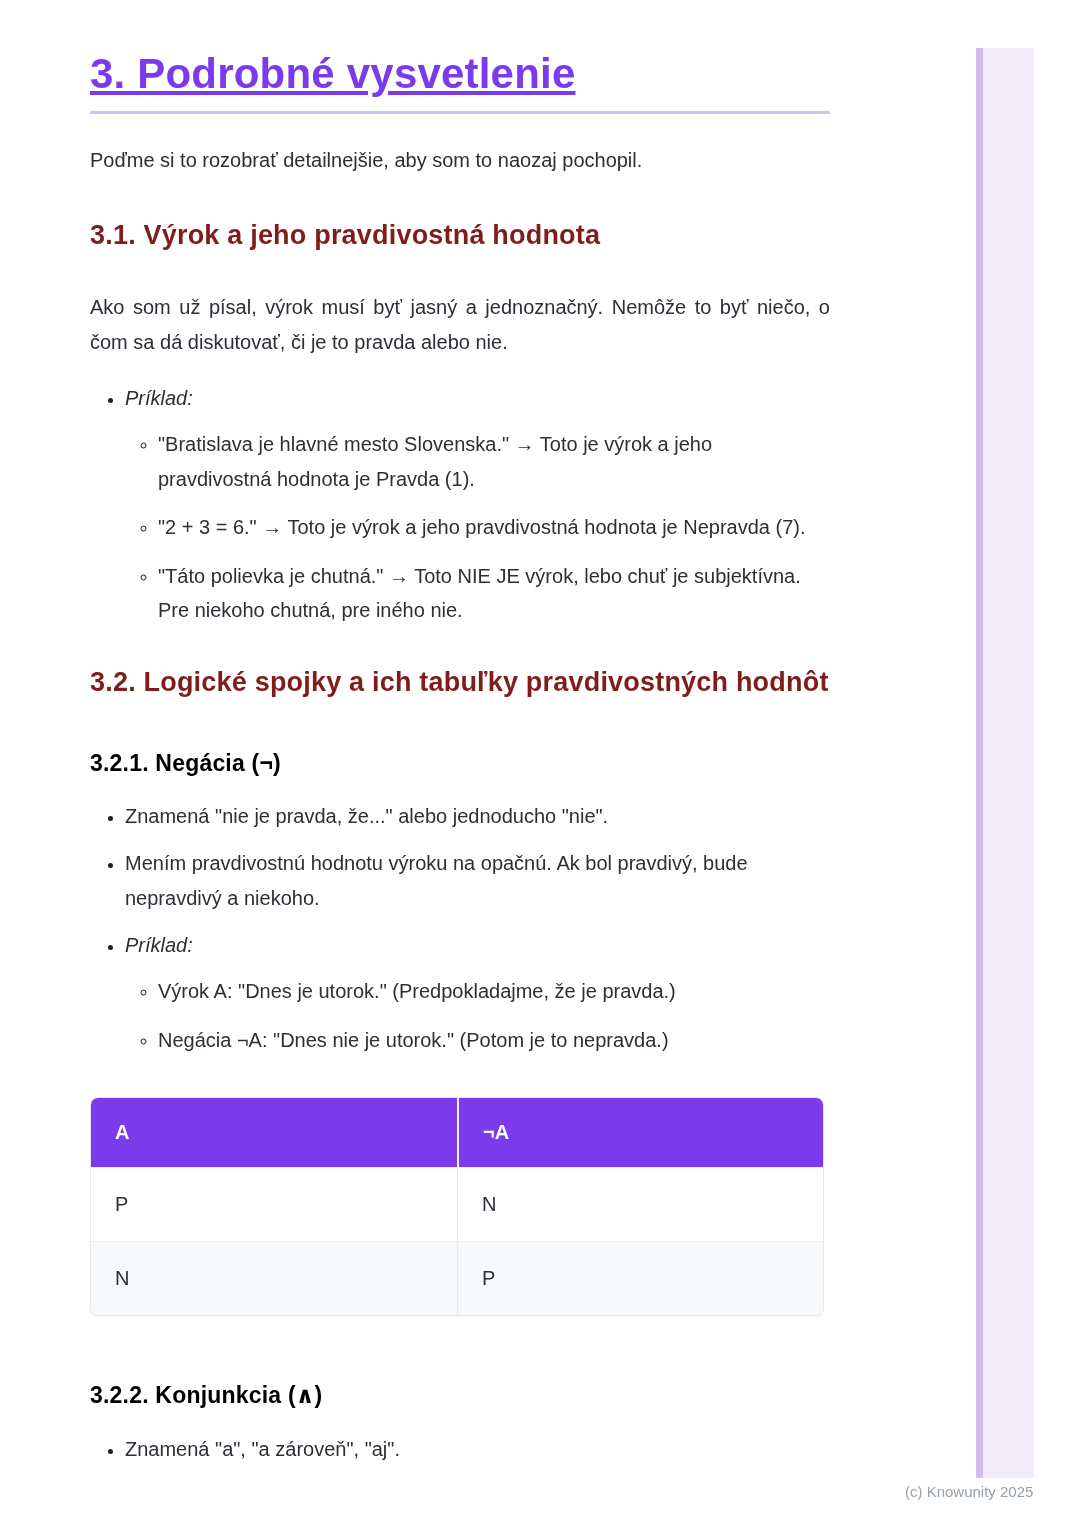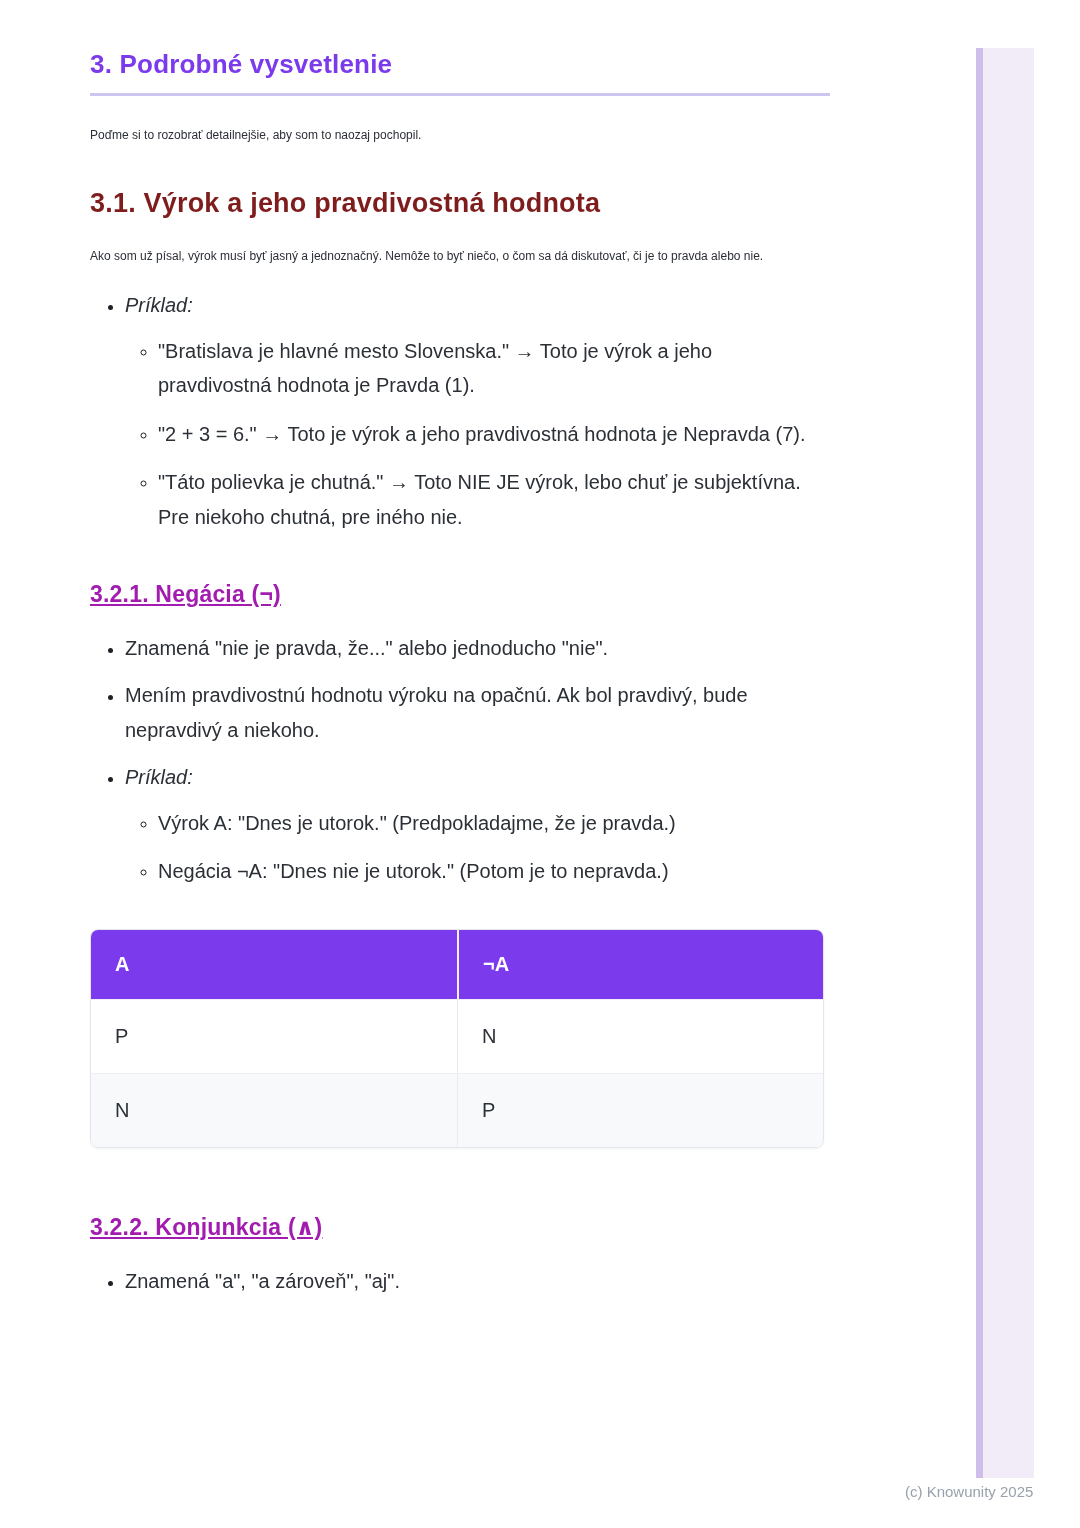--- a/index.html
+++ b/index.html
@@ -25,56 +25,56 @@
     z-index: 0;
   }
   
   .content {
     position: absolute; left: 90px; top: 0;
     width: 740px;
     z-index: 2;
   }
   h1.doc-title {
     margin-top: 50px;
-    font-size: 26px;
+    font-size: 42px;
     font-weight: bold;
     line-height: 1.15;
     color: #7c3aed;
     letter-spacing: 0.2px;
+    text-decoration: underline;
   }
   .title-rule {
     margin-top: 13px;
     width: 740px; height: 3px;
     background: #cbc5f0;
     border: none;
   }
   p.body-text {
-    font-size: 12px;
+    font-size: 20px;
     line-height: 1.75;
     color: #2b2f36;
     text-align: justify;
   }
   .intro-para { margin-top: 29px; line-height: 1.4; }
   h2.section-title {
     font-size: 27px;
     font-weight: bold;
     line-height: 1.45;
     color: #7f1d1d;
     letter-spacing: 0.2px;
   }
   h3.subsection-title {
     font-size: 23px;
     font-weight: bold;
     line-height: 1.3;
-    color: #a21caf;
+    color: #000000;
     letter-spacing: 0.2px;
-    text-decoration: underline;
   }
   .mt-s31-title { margin-top: 38px; }
-  .mt-s31-para  { margin-top: 23px; }
+  .mt-s31-para  { margin-top: 35px; }
   .mt-s32-title { margin-top: 36px; }
   .mt-s32-para  { margin-top: 25px; }
   .mt-s321-title{ margin-top: 46px; }
   .mt-s322-title{ margin-top: 65px; }
 
   ul.top-list {
     margin-top: 21px;
     padding-left: 35px;
     list-style: disc;
   }
@@ -157,20 +157,21 @@
     <li>
       <span class="example-label">Príklad:</span>
       <ul class="sub-list">
         <li><span>"Bratislava je hlavné mesto Slovenska." → Toto je výrok a jeho pravdivostná hodnota je </span><span class="b">Pravda (1)</span><span>.</span></li>
         <li><span>"2 + 3 = 6." → Toto je výrok a jeho pravdivostná hodnota je </span><span class="b">Nepravda (7)</span><span>.</span></li>
         <li><span>"Táto polievka je chutná." → Toto NIE JE výrok, lebo chuť je subjektívna. Pre niekoho chutná, pre iného nie.</span><span class="b"></span><span></span></li>
       </ul>
     </li>
   </ul>
 
+  <h2 class="section-title mt-s32-title">3.2. Logické spojky a ich tabuľky pravdivostných hodnôt</h2>
 
   <h3 class="subsection-title mt-s321-title">3.2.1. Negácia (¬)</h3>
 
   <ul class="top-list">
     <li>Znamená "nie je pravda, že..." alebo jednoducho "nie".</li>
     <li>Mením pravdivostnú hodnotu výroku na opačnú. Ak bol pravdivý, bude nepravdivý a niekoho.</li>
     <li>
       <span class="example-label">Príklad:</span>
       <ul class="sub-list">
         <li>Výrok A: "Dnes je utorok." (Predpokladajme, že je pravda.)</li>

